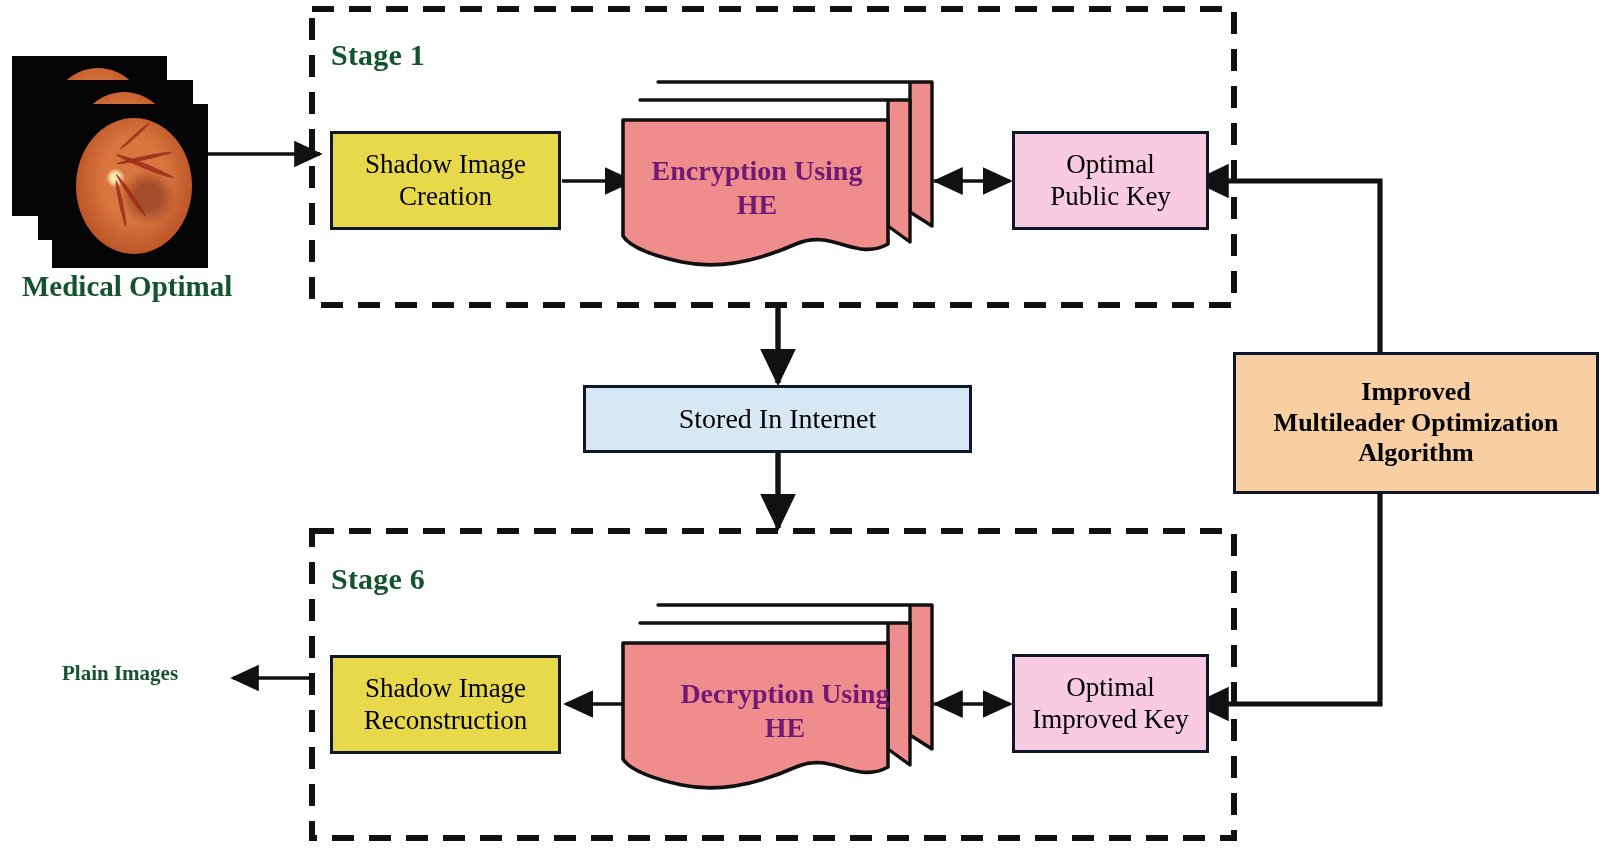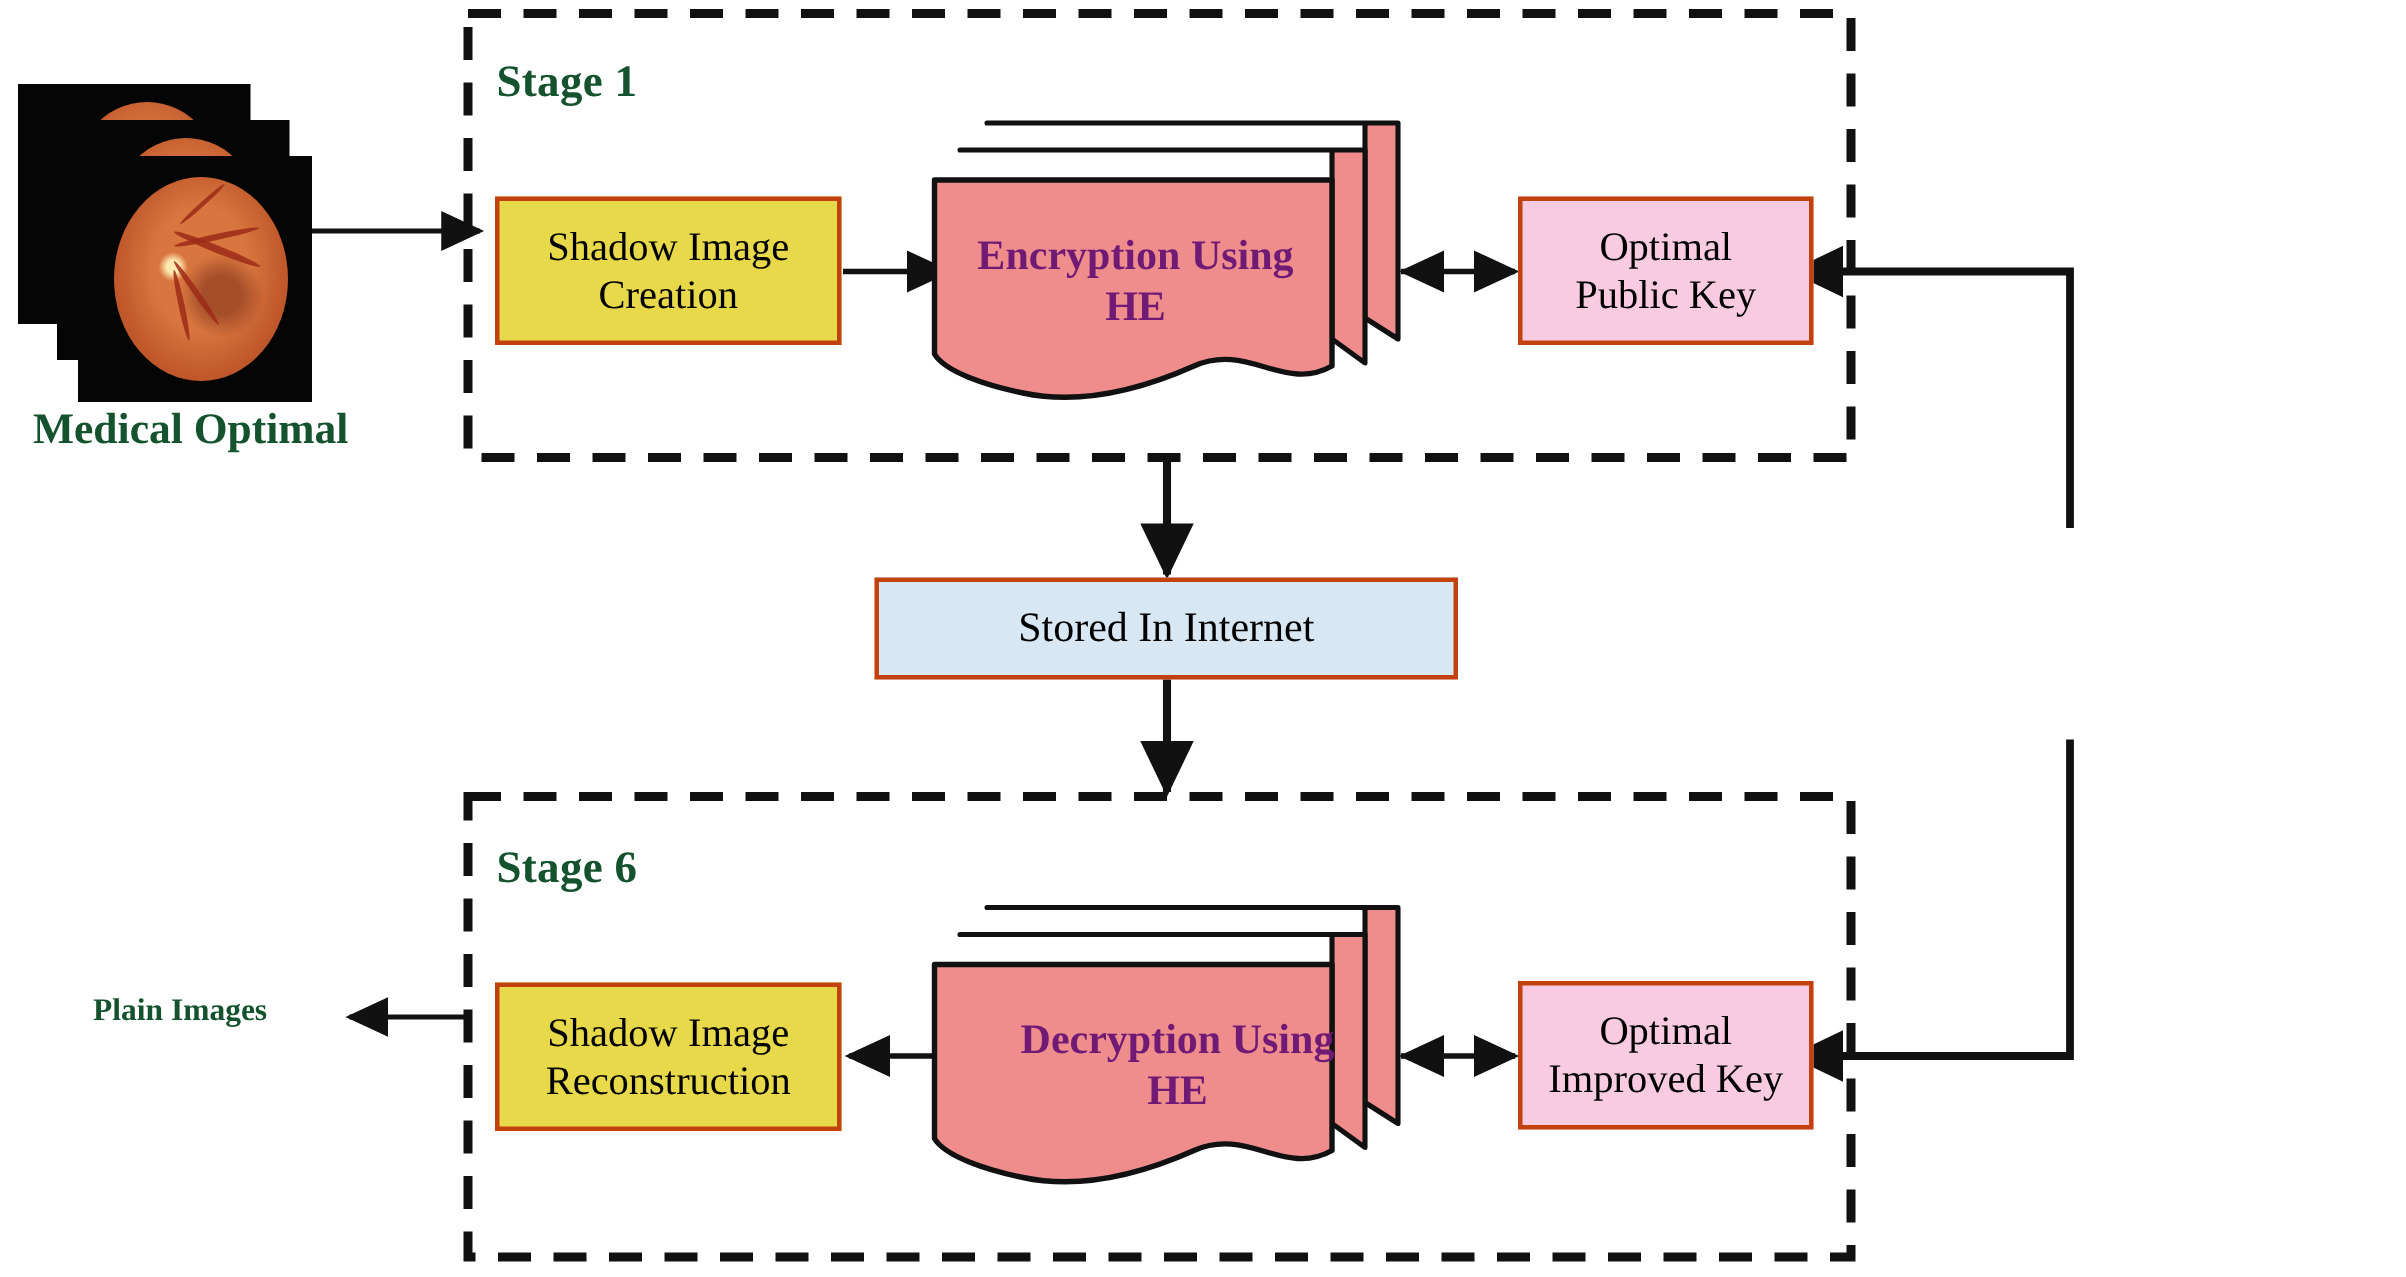--- a/index.html
+++ b/index.html
@@ -27,21 +27,21 @@
     position: absolute;
     box-sizing: border-box;
     display: flex;
     align-items: center;
     justify-content: center;
     text-align: center;
     line-height: 1.18;
     color: #000;
   }
   .rect-node {
-    border: 3px solid #c2410c;
+    border: 3px solid #0f172a;
   }
   .label-free {
     position: absolute;
     color: #14532d;
     white-space: nowrap;
   }
   .stage-label {
     font-weight: bold;
     font-size: 30px;
     letter-spacing: 0.2px;
@@ -181,20 +181,25 @@
 
   <div class="node rect-node" style="left:1012px; top:131px; width:197px; height:99px; background:#F8CBE0; flex-direction:column; font-size:27px;">
     <span>Optimal</span>
     <span>Public Key</span>
   </div>
 
   <div class="node rect-node" style="left:583px; top:385px; width:389px; height:68px; background:#D7E7F3; font-size:28px;">
     <span>Stored In Internet</span>
   </div>
 
+  <div class="node rect-node" style="left:1233px; top:352px; width:366px; height:142px; background:#F8CFA2; flex-direction:column; font-weight:bold; font-size:26px;">
+    <span>Improved</span>
+    <span>Multileader Optimization</span>
+    <span>Algorithm</span>
+  </div>
 
   <div class="label-free stage-label" style="left:331px; top:562px;">Stage 6</div>
 
   <div class="label-free bold-cap" style="left:62px; top:661px; font-size:21px;">Plain Images</div>
 
   <div class="node rect-node" style="left:330px; top:655px; width:231px; height:99px; background:#E8D94A; flex-direction:column; font-size:27px;">
     <span>Shadow Image</span>
     <span>Reconstruction</span>
   </div>
 

